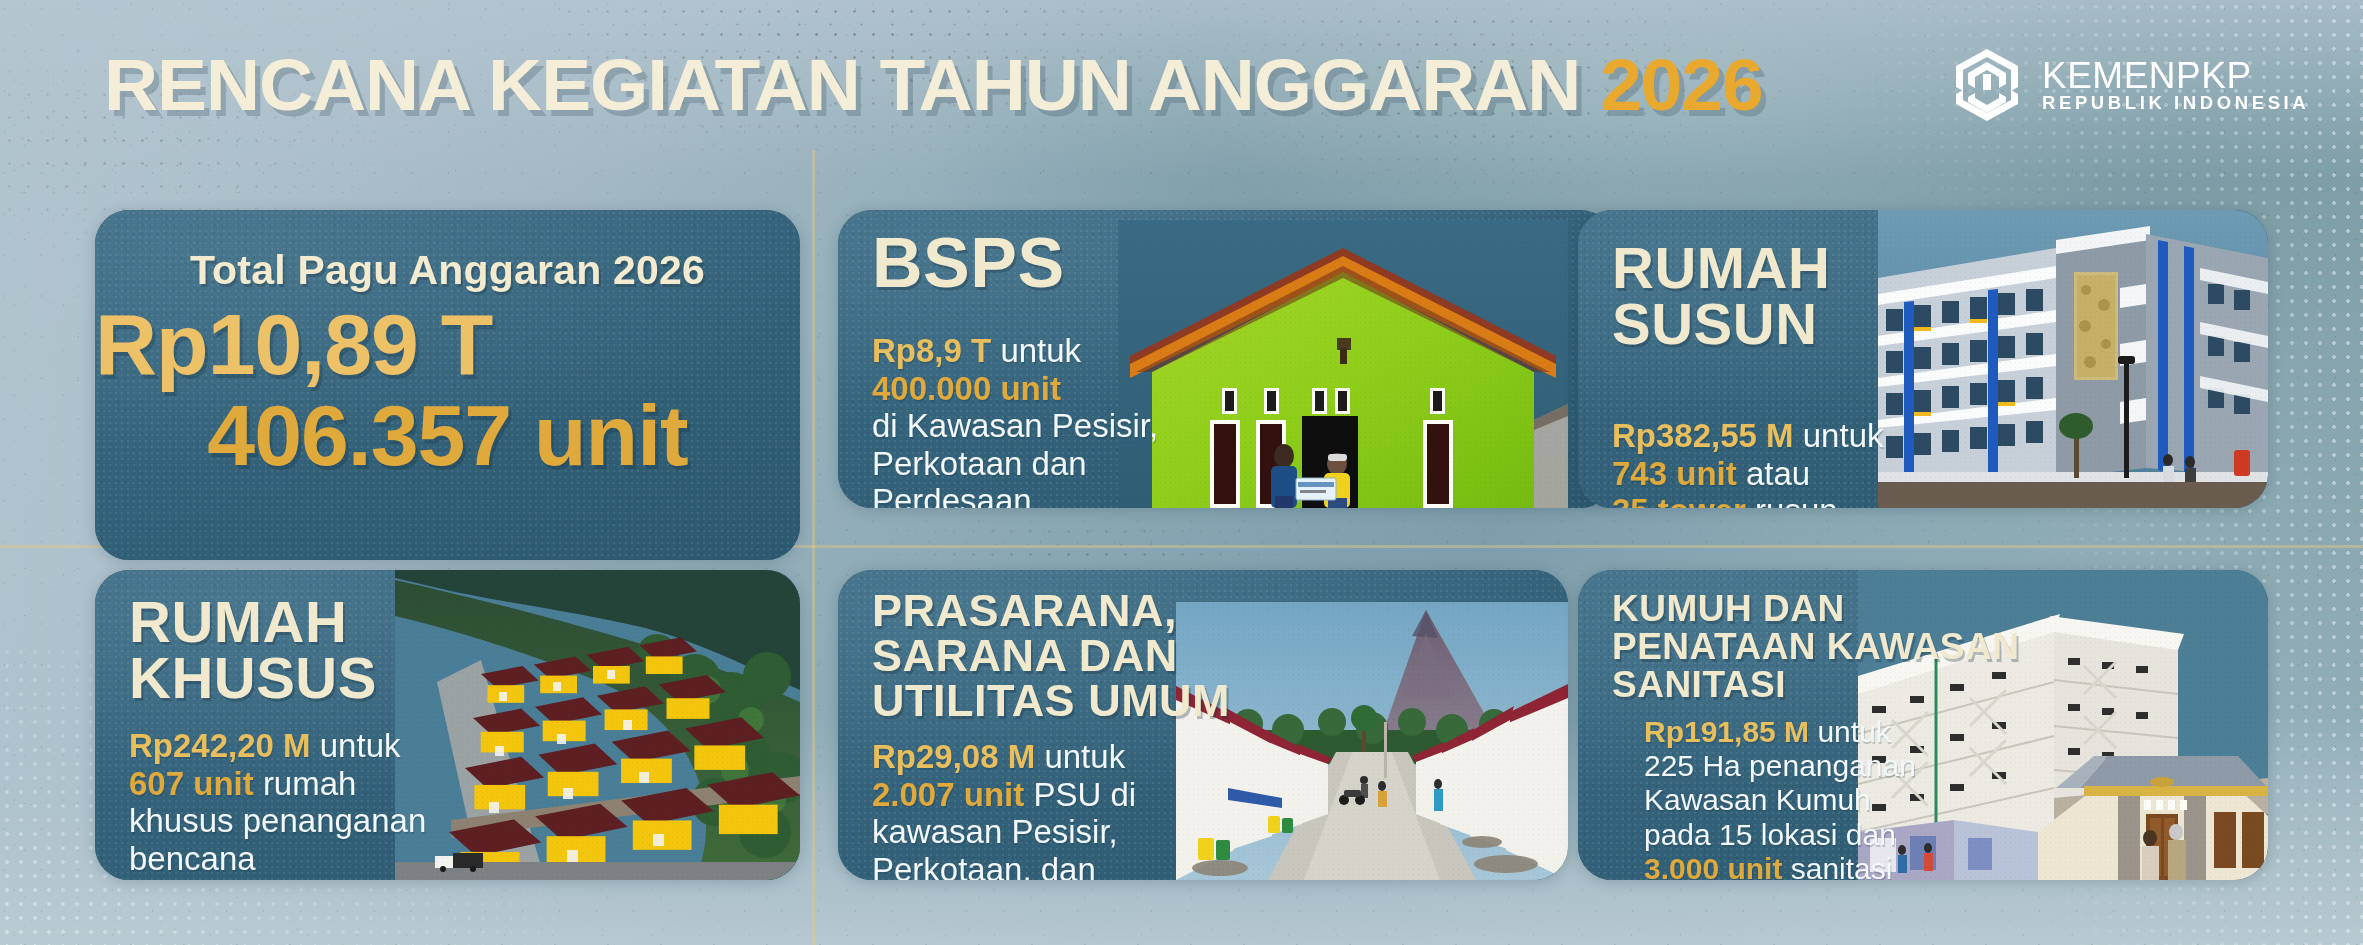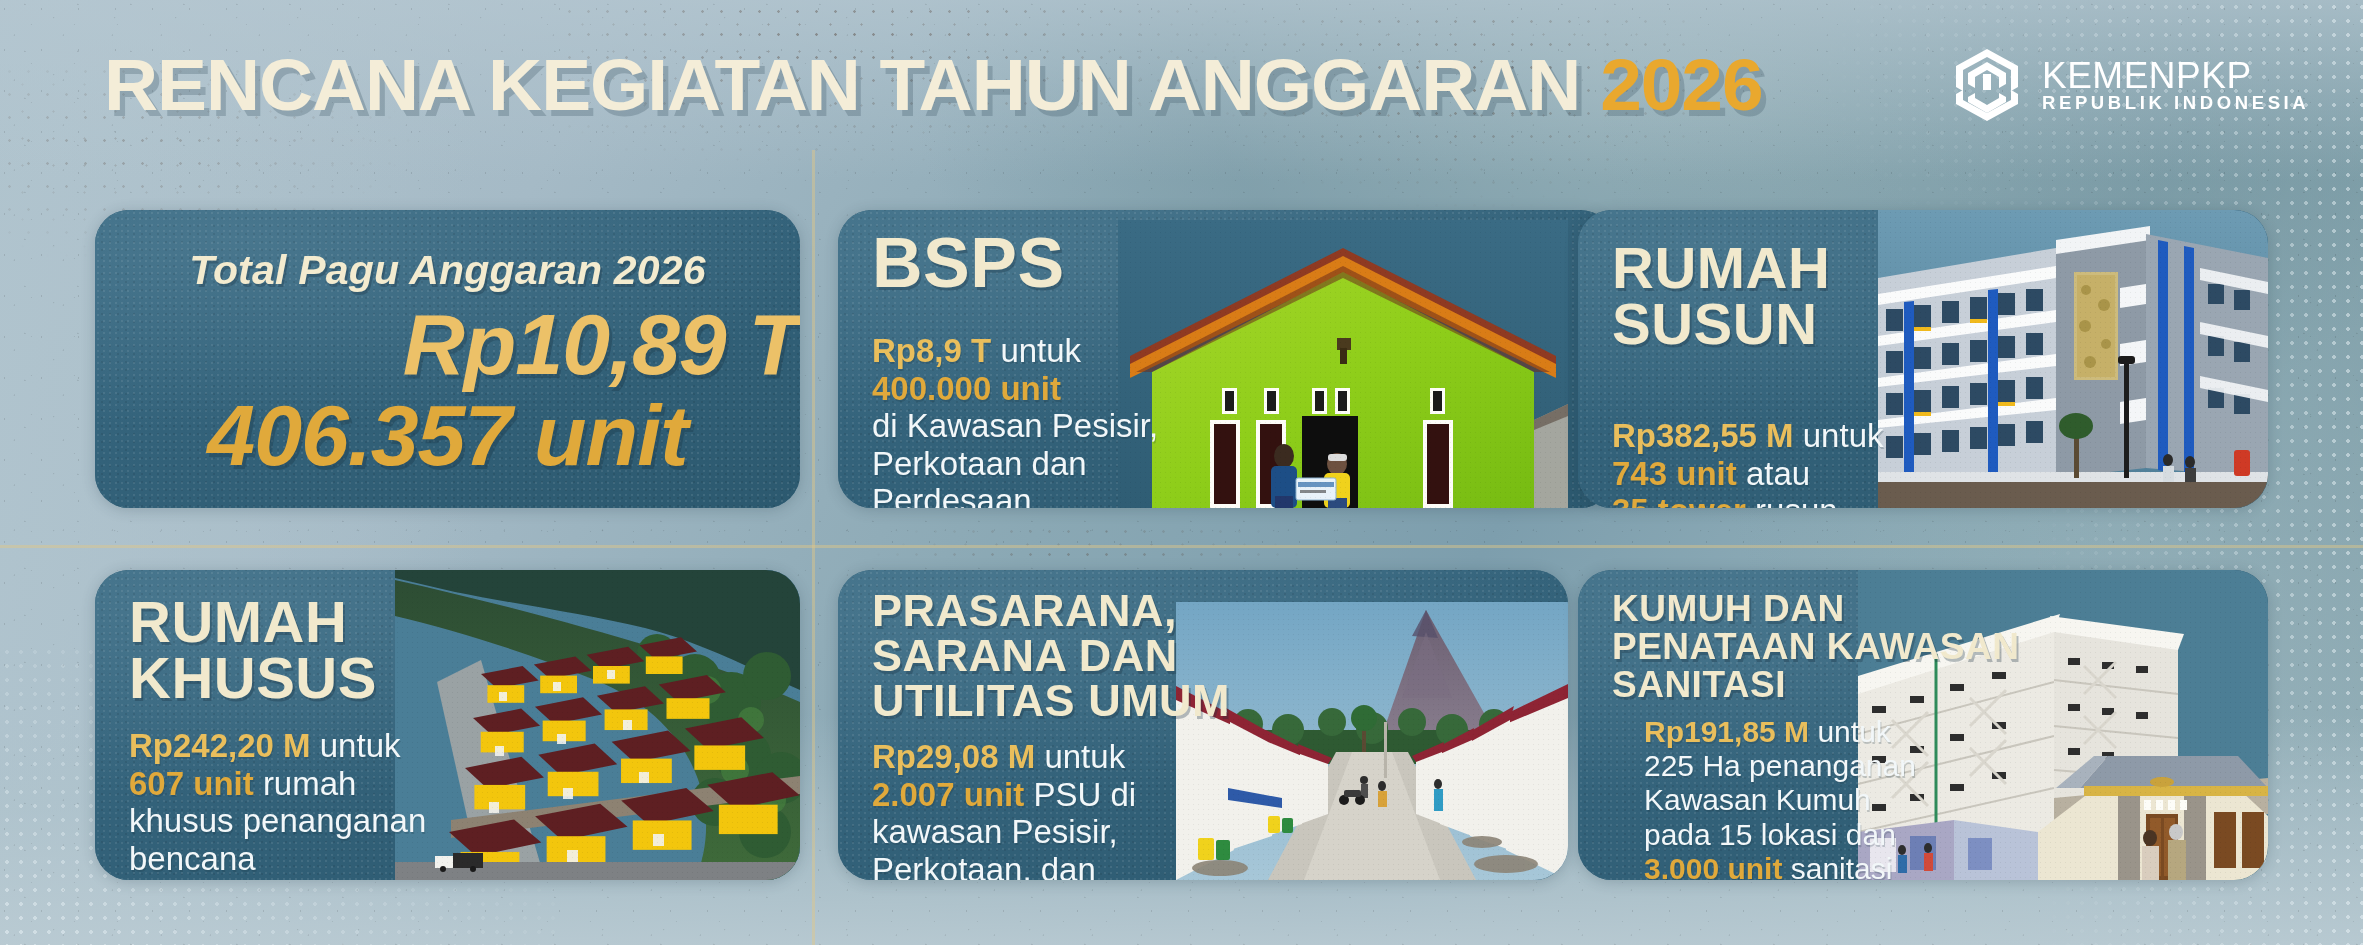--- a/index.html
+++ b/index.html
@@ -210,26 +210,26 @@
           </g>
         </svg>
       </span>
       <span class="logo-text">
         <span class="logo-main">KEMENPKP</span>
         <div class="logo-sub">REPUBLIK INDONESIA</div>
       </span>
     </div>
   </div>
 
-  <div class="card" style="left:95px; top:210px; width:705px; height:298px;font-style:italic;">
+  <div class="card" style="left:95px; top:210px; width:705px; height:350px;">
     <div class="cardtex"></div>
     <div class="cardnoise"></div>
     <div class="inner">
       <div class="big-label" style="position:absolute; left:0; right:0; top:37px; text-align:center;">Total Pagu Anggaran 2026</div>
-      <div class="mega" style="position:absolute; left:0; right:0; top:93px; text-align:right; font-size:86px;">Rp10,89 T</div>
+      <div class="mega" style="position:absolute; left:0; right:0; top:93px; text-align:left; font-size:86px;">Rp10,89 T</div>
       <div class="mega" style="position:absolute; left:0; right:0; top:184px; text-align:center; font-size:86px; color:#e0a93b;">406.357 unit</div>
     </div>
   </div>
 
   <div class="card" style="left:838px; top:210px; width:776px; height:298px;">
     <div class="cardtex"></div>
     <div class="cardnoise"></div>
 
     <div class="photo" style="left:280px; top:10px; width:450px; height:288px;">
       <svg viewBox="0 0 450 288" width="450" height="288" preserveAspectRatio="xMidYMax meet">

